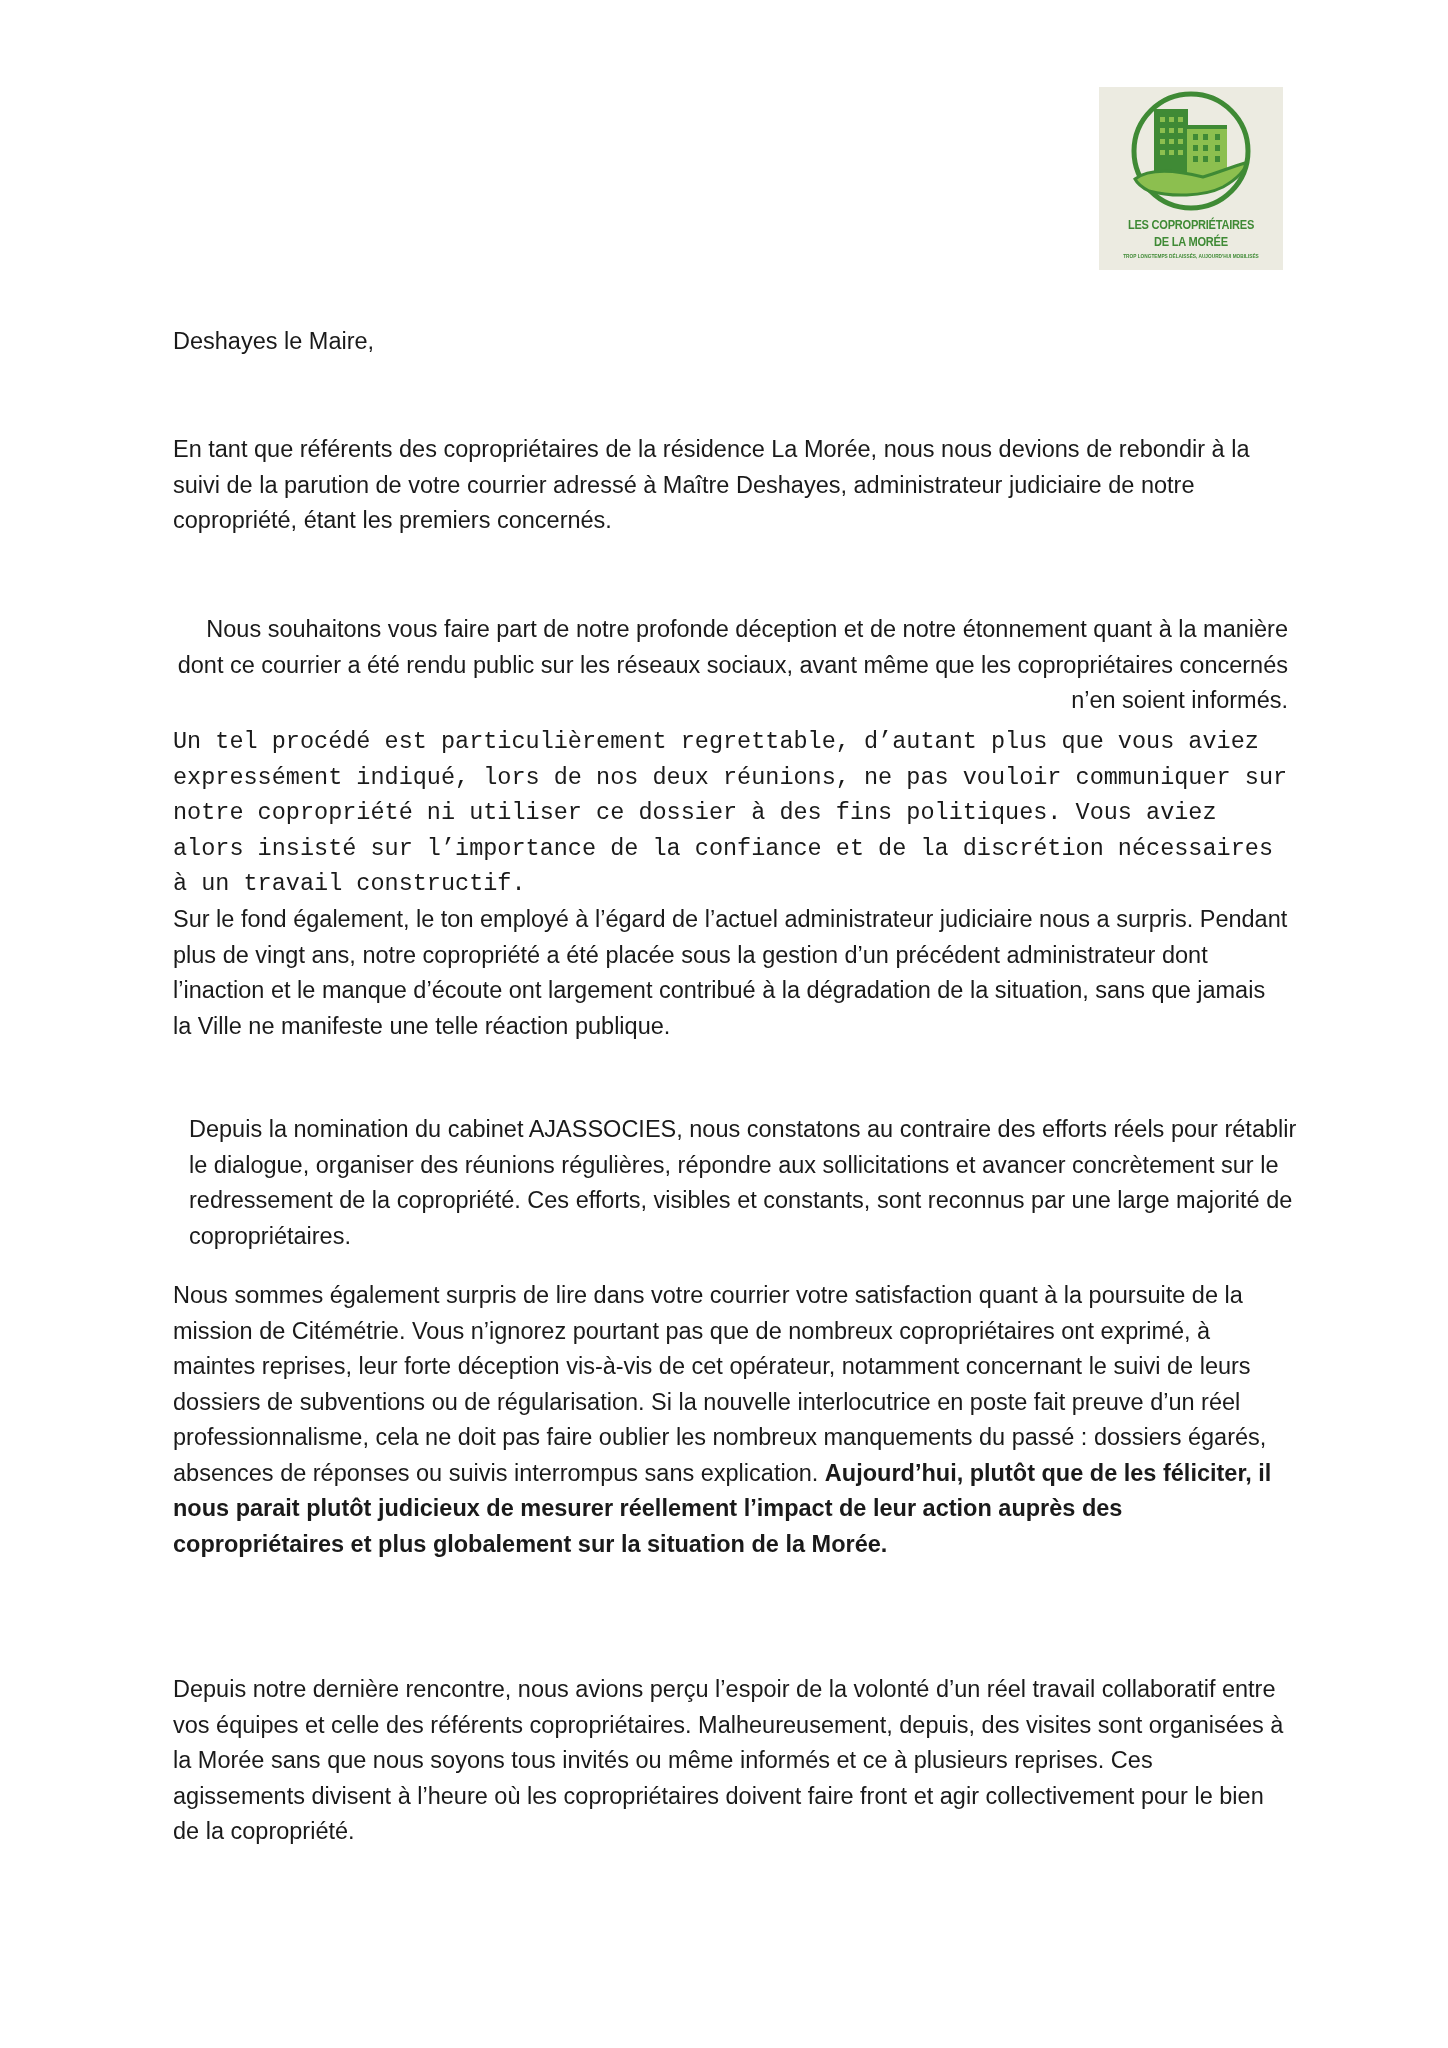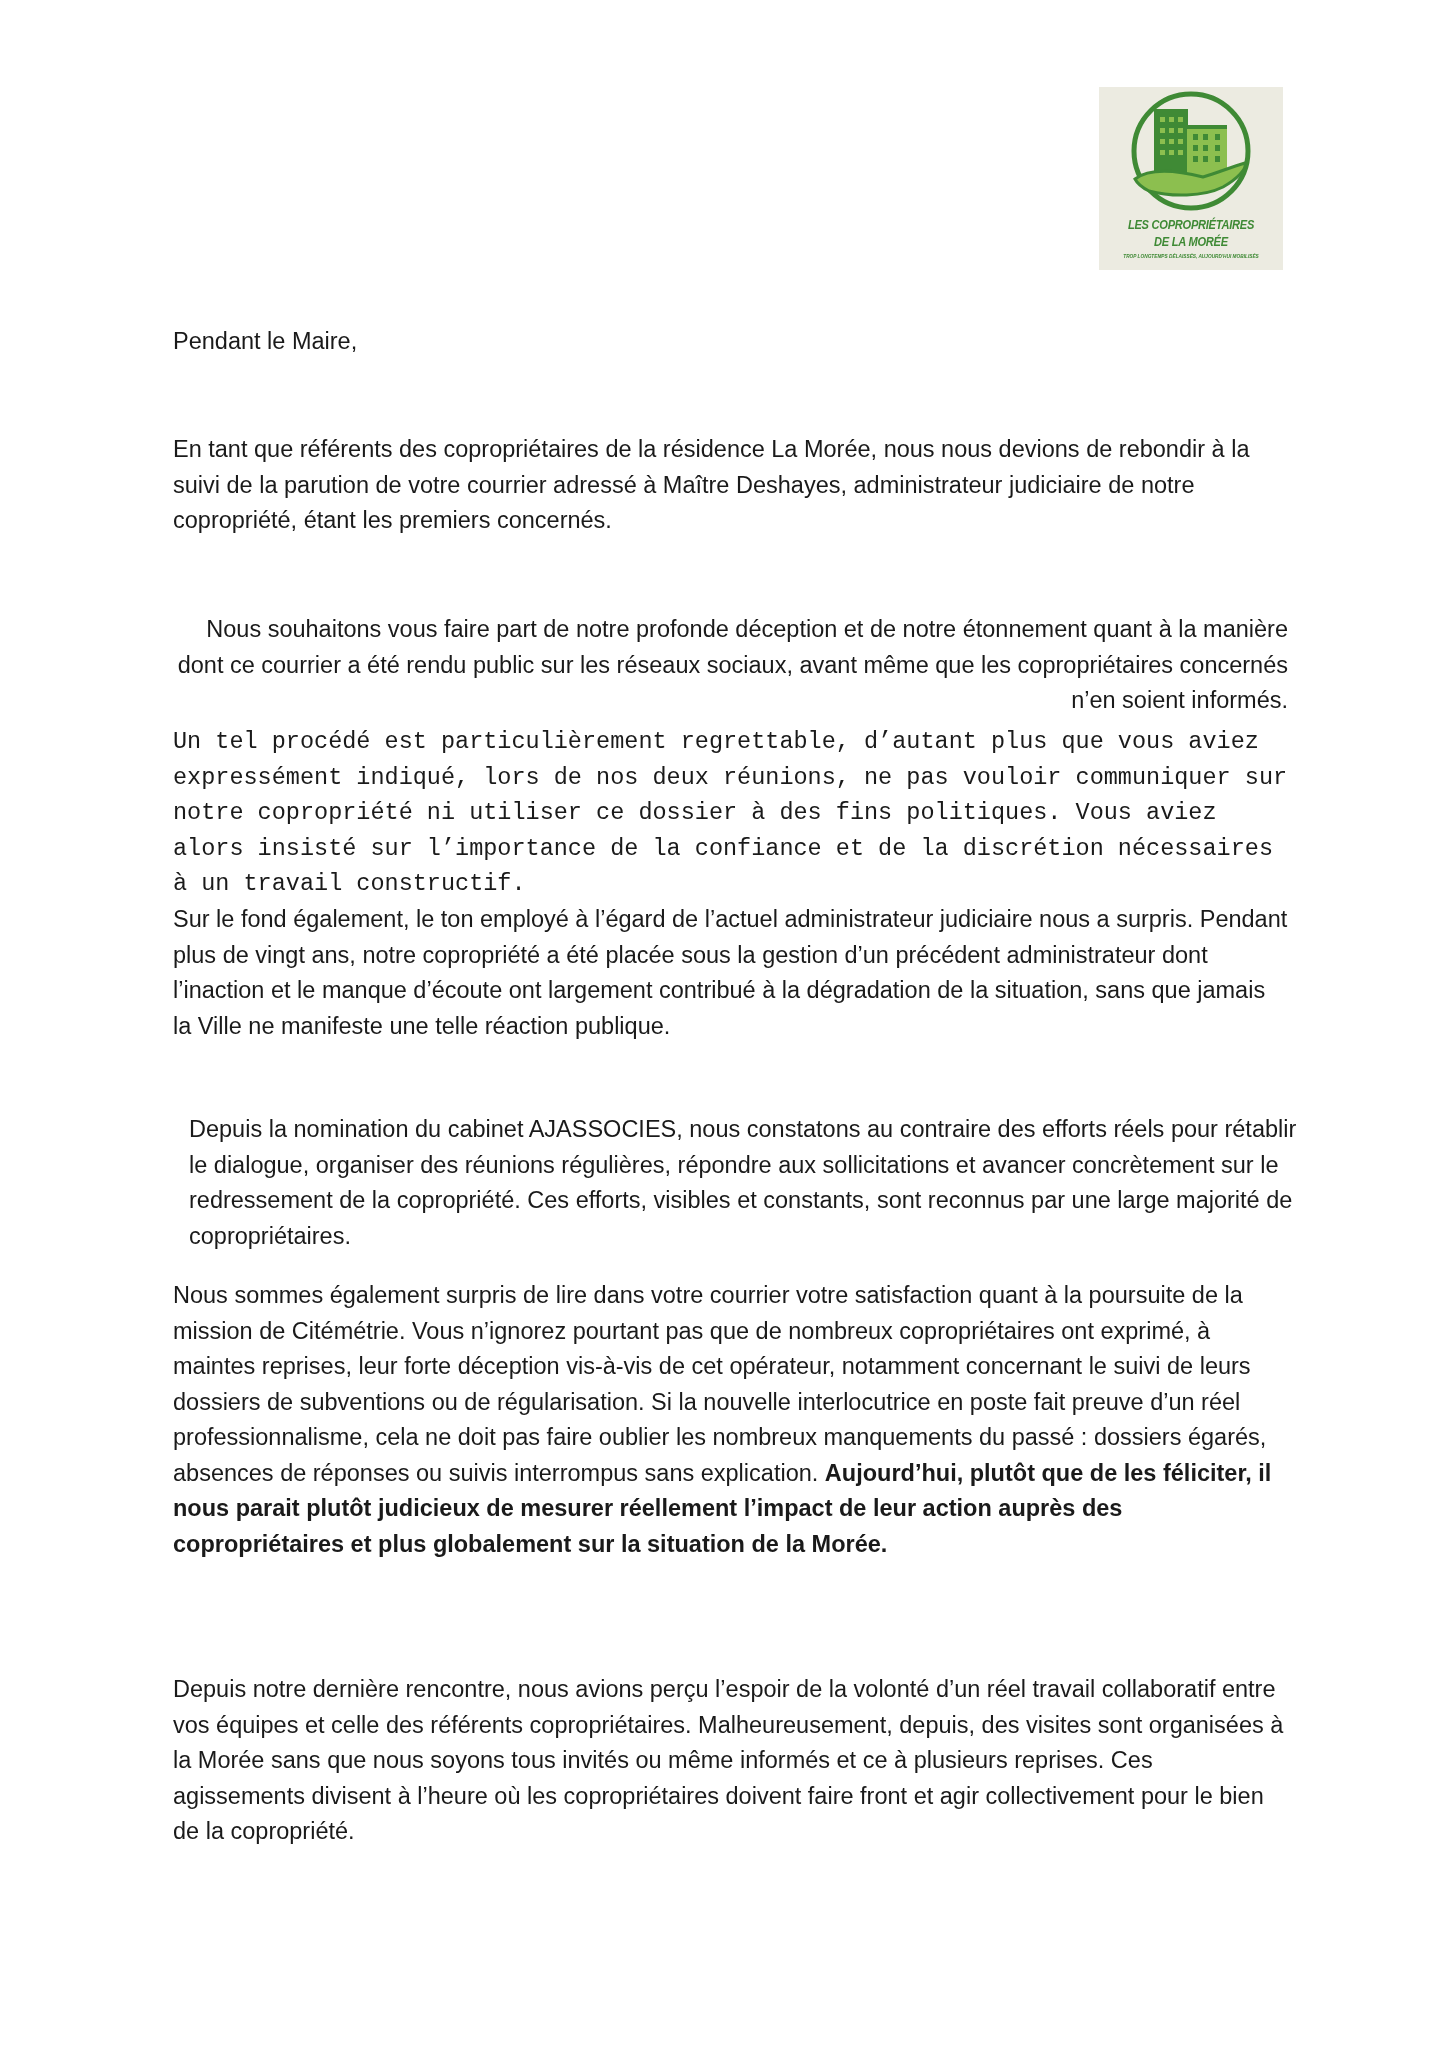--- a/index.html
+++ b/index.html
@@ -4,21 +4,20 @@
 <style>
   html, body { margin: 0; padding: 0; background: #ffffff; }
   body {
     width: 1448px; height: 2048px; position: relative; overflow: hidden;
     font-family: "Liberation Sans", "DejaVu Sans", sans-serif;
     color: #1a1a1a;
   }
   .logo {
     position: absolute; left: 1099px; top: 87px; width: 184px; height: 183px;
     background: #ecebe1;
-    font-style: italic;
   }
   .logo svg { position: absolute; left: 0; top: 0; }
   .logo-title {
     position: absolute; left: 0; width: 184px; text-align: center;
     color: #3f8a35; font-weight: bold; letter-spacing: -0.3px;
     font-family: "Liberation Sans", sans-serif;
   }
   .logo-title.l1 { top: 130px; font-size: 13.5px; transform: scaleX(0.82); }
   .logo-title.l2 { top: 147px; font-size: 13.5px; transform: scaleX(0.82); }
   .logo-tag {
@@ -72,21 +71,21 @@
     </g>
 
     <path d="M36 92 C52 80, 80 84, 104 90 C118 86, 132 80, 146 76 C148 82, 138 92, 124 100 C104 110, 72 110, 50 104 C42 100, 38 96, 36 92 Z" fill="#8cbf4f" stroke="#3f8a35" stroke-width="3"></path>
   </svg>
   <div class="logo-title l1">LES COPROPRIÉTAIRES</div>
   <div class="logo-title l2">DE LA MORÉE</div>
   <div class="logo-tag">TROP LONGTEMPS DÉLAISSÉS, AUJOURD'HUI MOBILISÉS</div>
 </div>
 
 <div class="letter">
-  <p style="position:absolute; top:324px;">Pendant le Maire,</p>
+  <p style="position:absolute; top:324px;">Deshayes le Maire,</p>
   <p style="position:absolute; top:432px; width:1100px;">En tant que référents des copropriétaires de la résidence La Morée, nous nous devions de rebondir à la suivi de la parution de votre courrier adressé à Maître Deshayes, administrateur judiciaire de notre copropriété, étant les premiers concernés.</p>
   <p style="position:absolute; top:612px; width:1115px;text-align:right;">Nous souhaitons vous faire part de notre profonde déception et de notre étonnement quant à la manière dont ce courrier a été rendu public sur les réseaux sociaux, avant même que les copropriétaires concernés n’en soient informés.</p>
   <p style="position:absolute; top:724px; width:1115px;font-family:Liberation Mono, monospace;">Un tel procédé est particulièrement regrettable, d’autant plus que vous aviez expressément indiqué, lors de nos deux réunions, ne pas vouloir communiquer sur notre copropriété ni utiliser ce dossier à des fins politiques. Vous aviez alors insisté sur l’importance de la confiance et de la discrétion nécessaires à un travail constructif.</p>
   <p style="position:absolute; top:902px; width:1115px;">Sur le fond également, le ton employé à l’égard de l’actuel administrateur judiciaire nous a surpris. Pendant plus de vingt ans, notre copropriété a été placée sous la gestion d’un précédent administrateur dont l’inaction et le manque d’écoute ont largement contribué à la dégradation de la situation, sans que jamais la Ville ne manifeste une telle réaction publique.</p>
   <p style="position:absolute; top:1112px; width:1115px;margin-left:16px;">Depuis la nomination du cabinet AJASSOCIES, nous constatons au contraire des efforts réels pour rétablir le dialogue, organiser des réunions régulières, répondre aux sollicitations et avancer concrètement sur le redressement de la copropriété. Ces efforts, visibles et constants, sont reconnus par une large majorité de copropriétaires.</p>
   <p style="position:absolute; top:1278px; width:1115px;">
     <span>Nous sommes également surpris de lire dans votre courrier votre satisfaction quant à la poursuite de la mission de Citémétrie. Vous n’ignorez pourtant pas que de nombreux copropriétaires ont exprimé, à maintes reprises, leur forte déception vis-à-vis de cet opérateur, notamment concernant le suivi de leurs dossiers de subventions ou de régularisation. Si la nouvelle interlocutrice en poste fait preuve d’un réel professionnalisme, cela ne doit pas faire oublier les nombreux manquements du passé : dossiers égarés, absences de réponses ou suivis interrompus sans explication.</span>
     <span class="strong">Aujourd’hui, plutôt que de les féliciter, il nous parait plutôt judicieux de mesurer réellement l’impact de leur action auprès des copropriétaires et plus globalement sur la situation de la Morée.</span>
   </p>
   <p style="position:absolute; top:1672px; width:1115px;">Depuis notre dernière rencontre, nous avions perçu l’espoir de la volonté d’un réel travail collaboratif entre vos équipes et celle des référents copropriétaires. Malheureusement, depuis, des visites sont organisées à la Morée sans que nous soyons tous invités ou même informés et ce à plusieurs reprises. Ces agissements divisent à l’heure où les copropriétaires doivent faire front et agir collectivement pour le bien de la copropriété.</p>

